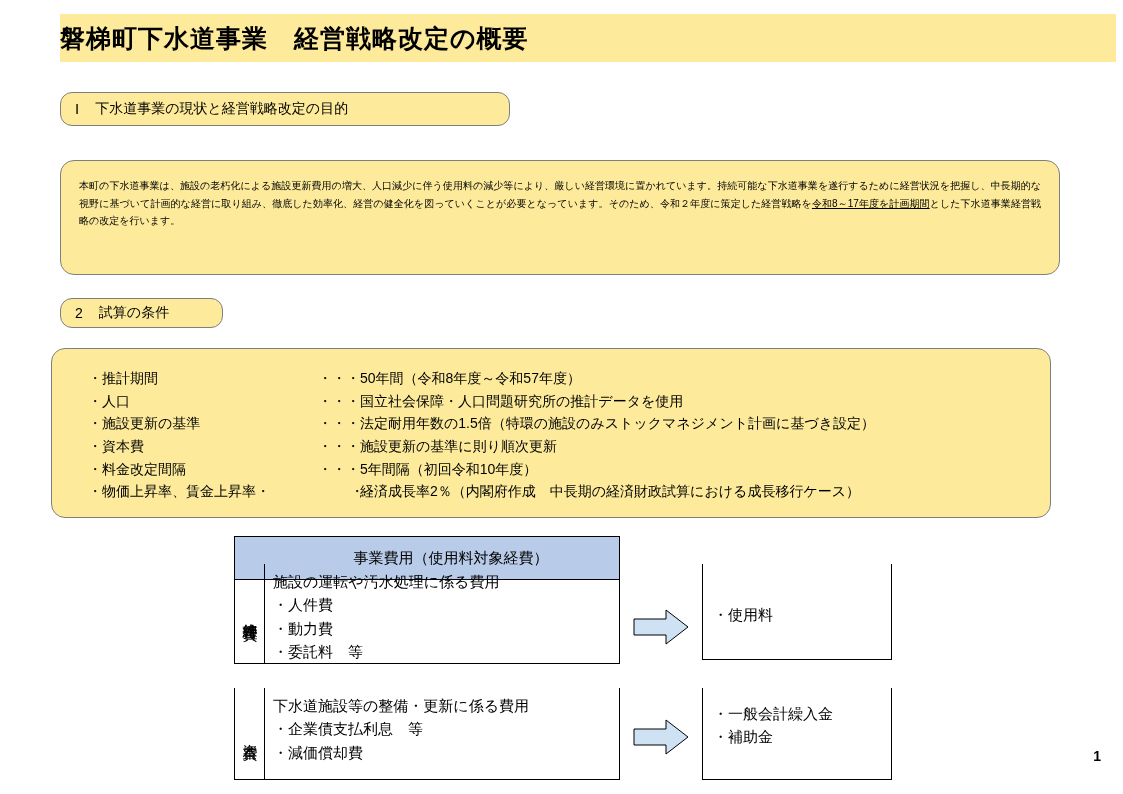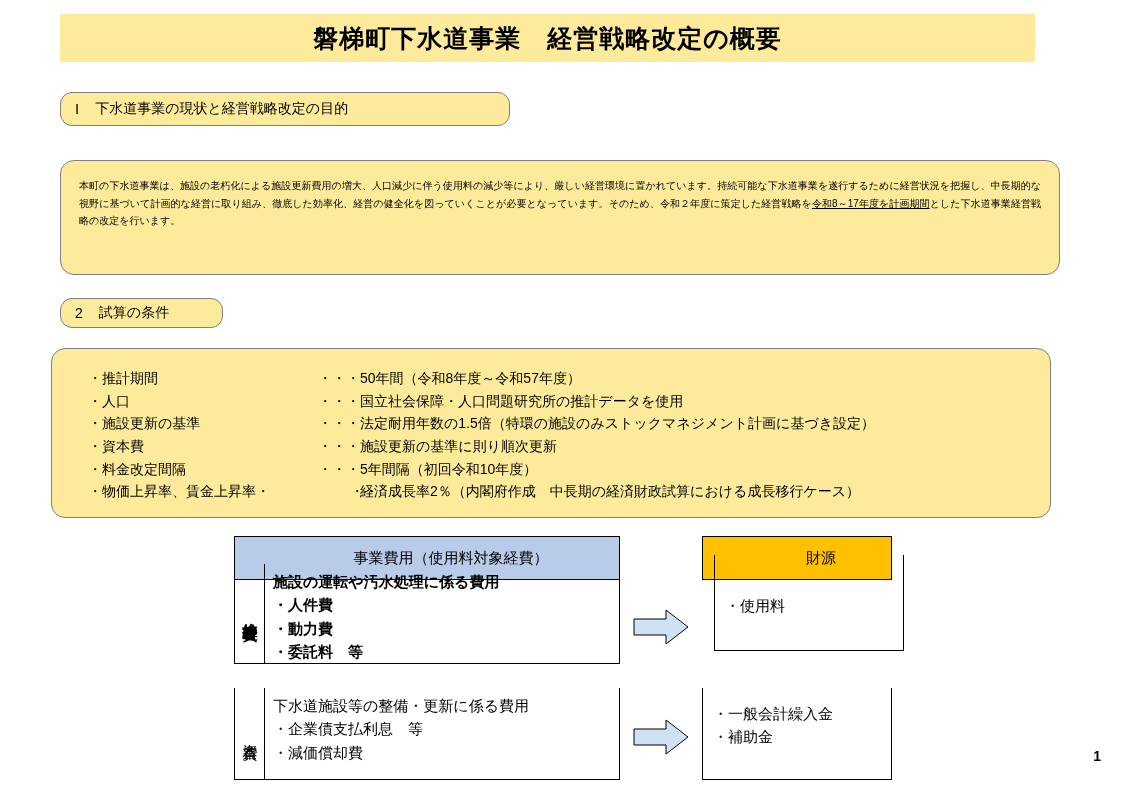--- a/index.html
+++ b/index.html
@@ -19,26 +19,25 @@
     position: relative;
     width: 1123px;
     height: 794px;
   }
 
   
   .title-banner {
     position: absolute;
     left: 60px;
     top: 14px;
-    width: 975px;
+    width: 1056px;
     height: 48px;
     background: #fdeb9b;
     display: flex;
     align-items: center;
-    justify-content: center;
   }
   .title-banner .title-text {
     font-size: 25px;
     font-weight: bold;
     letter-spacing: 1px;
     color: #000;
   }
 
   
   .section-pill {
@@ -167,21 +166,20 @@
     left: 234px;
     width: 386px;
     box-sizing: border-box;
     border: 1px solid #000;
     border-top: none;
     display: flex;
   }
   #cost-maint {
     top: 34px;
     height: 100px;
-    font-weight: bold;
   }
   #cost-capital {
     top: 158px;
     height: 92px;
   }
   .vert-label {
     width: 30px;
     flex: 0 0 30px;
     border-right: 1px solid #000;
     box-sizing: border-box;
@@ -209,25 +207,24 @@
     left: 702px;
     width: 190px;
     box-sizing: border-box;
     border: 1px solid #000;
     border-top: none;
     padding: 6px 10px 0 10px;
     font-size: 15px;
     line-height: 1.55;
   }
   #src-fee {
-    top: 25px;
+    top: 34px;
     height: 96px;
     display: flex;
     align-items: center;
-    margin-left: 12px;
   }
   #src-other {
     top: 158px;
     height: 92px;
     padding-top: 14px;
   }
 
   .arrow {
     position: absolute;
     width: 58px;
@@ -296,21 +293,20 @@
     <div class="cond-row wide">
       <span class="cond-label">・物価上昇率、賃金上昇率・</span>
       <span class="cond-dots">・・</span>
       <span class="cond-value">経済成長率2％（内閣府作成　中長期の経済財政試算における成長移行ケース）</span>
     </div>
   </div>
 
   <div class="diagram">
 
     <div class="tbl-head" id="head-cost">事業費用（使用料対象経費）</div>
-    <div class="tbl-head" id="head-source">財源</div>
 
     <div class="cost-block" id="cost-maint">
       <div class="vert-label">
         <span>維持管理費</span>
       </div>
       <div class="cost-body">
         <div>施設の運転や汚水処理に係る費用</div>
         <div>・人件費</div>
         <div>・動力費</div>
         <div>・委託料　等</div>

